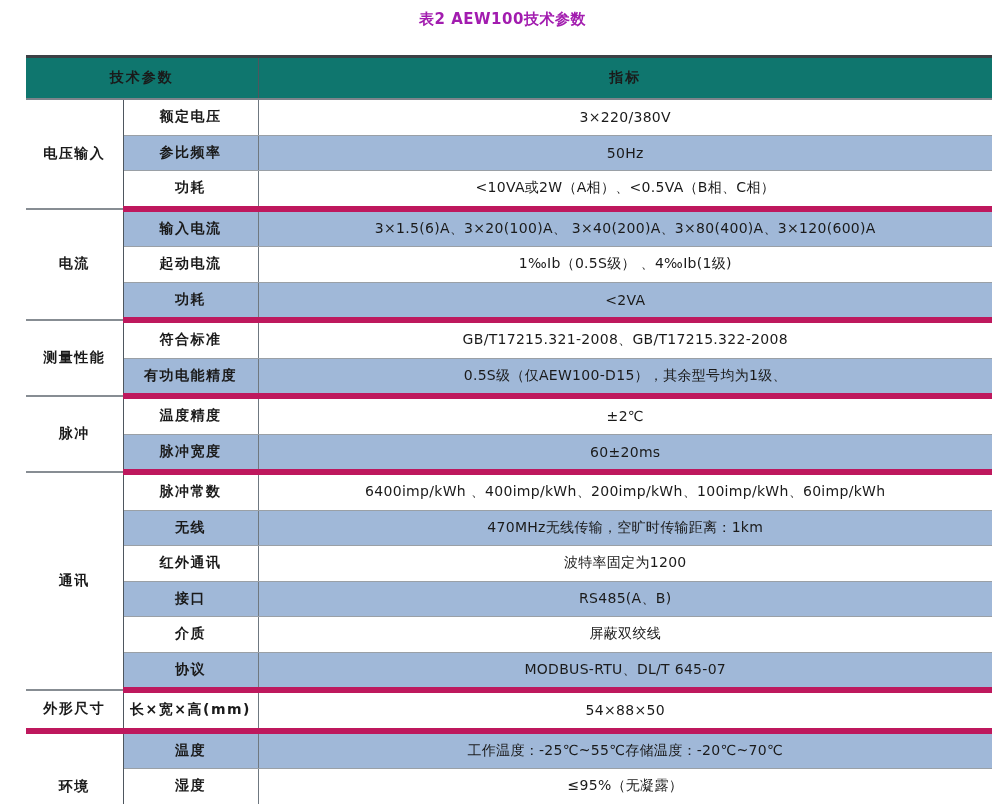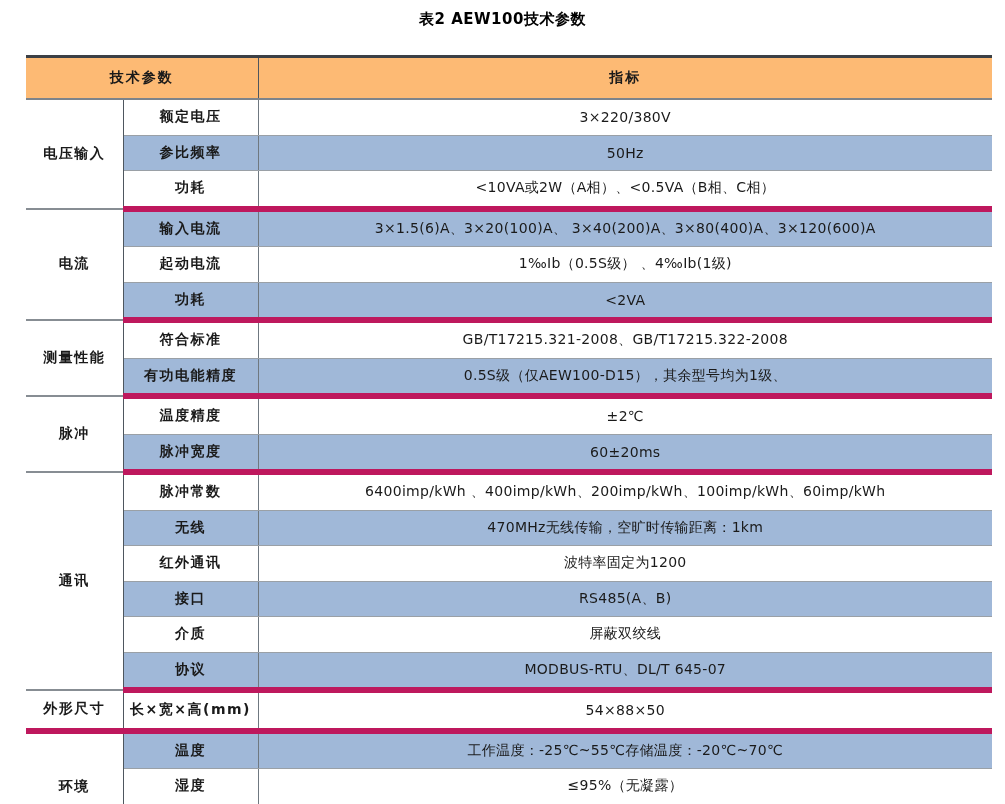--- a/index.html
+++ b/index.html
@@ -15,42 +15,42 @@
     overflow: hidden;
   }
   .page-title {
     position: absolute;
     top: 10px;
     left: 0;
     width: 100%;
     text-align: center;
     font-size: 15px;
     font-weight: bold;
-    color: #000000;
+    color: #a21caf;
     letter-spacing: 0.5px;
   }
   table.spec-table {
     position: absolute;
     left: 26px;
     top: 55px;
     width: 966px;
     border-collapse: collapse;
     table-layout: fixed;
     border-top: 3px solid #3c4045;
     border-bottom: 3px solid #3c4045;
     font-size: 14px;
     color: #1a1a1a;
   }
   col.c-group { width: 97px; }
   col.c-param { width: 135px; }
   col.c-value { width: 734px; }
 
   thead th {
     height: 38px;
-    background: #fdba74;
+    background: #0f766e;
     font-size: 14px;
     font-weight: 600;
     letter-spacing: 2px;
     text-align: center;
     vertical-align: middle;
     border-bottom: 2px solid #7d848b;
   }
   th.h-param { border-right: 1.5px solid #4e565e; }
 
   tbody td {

